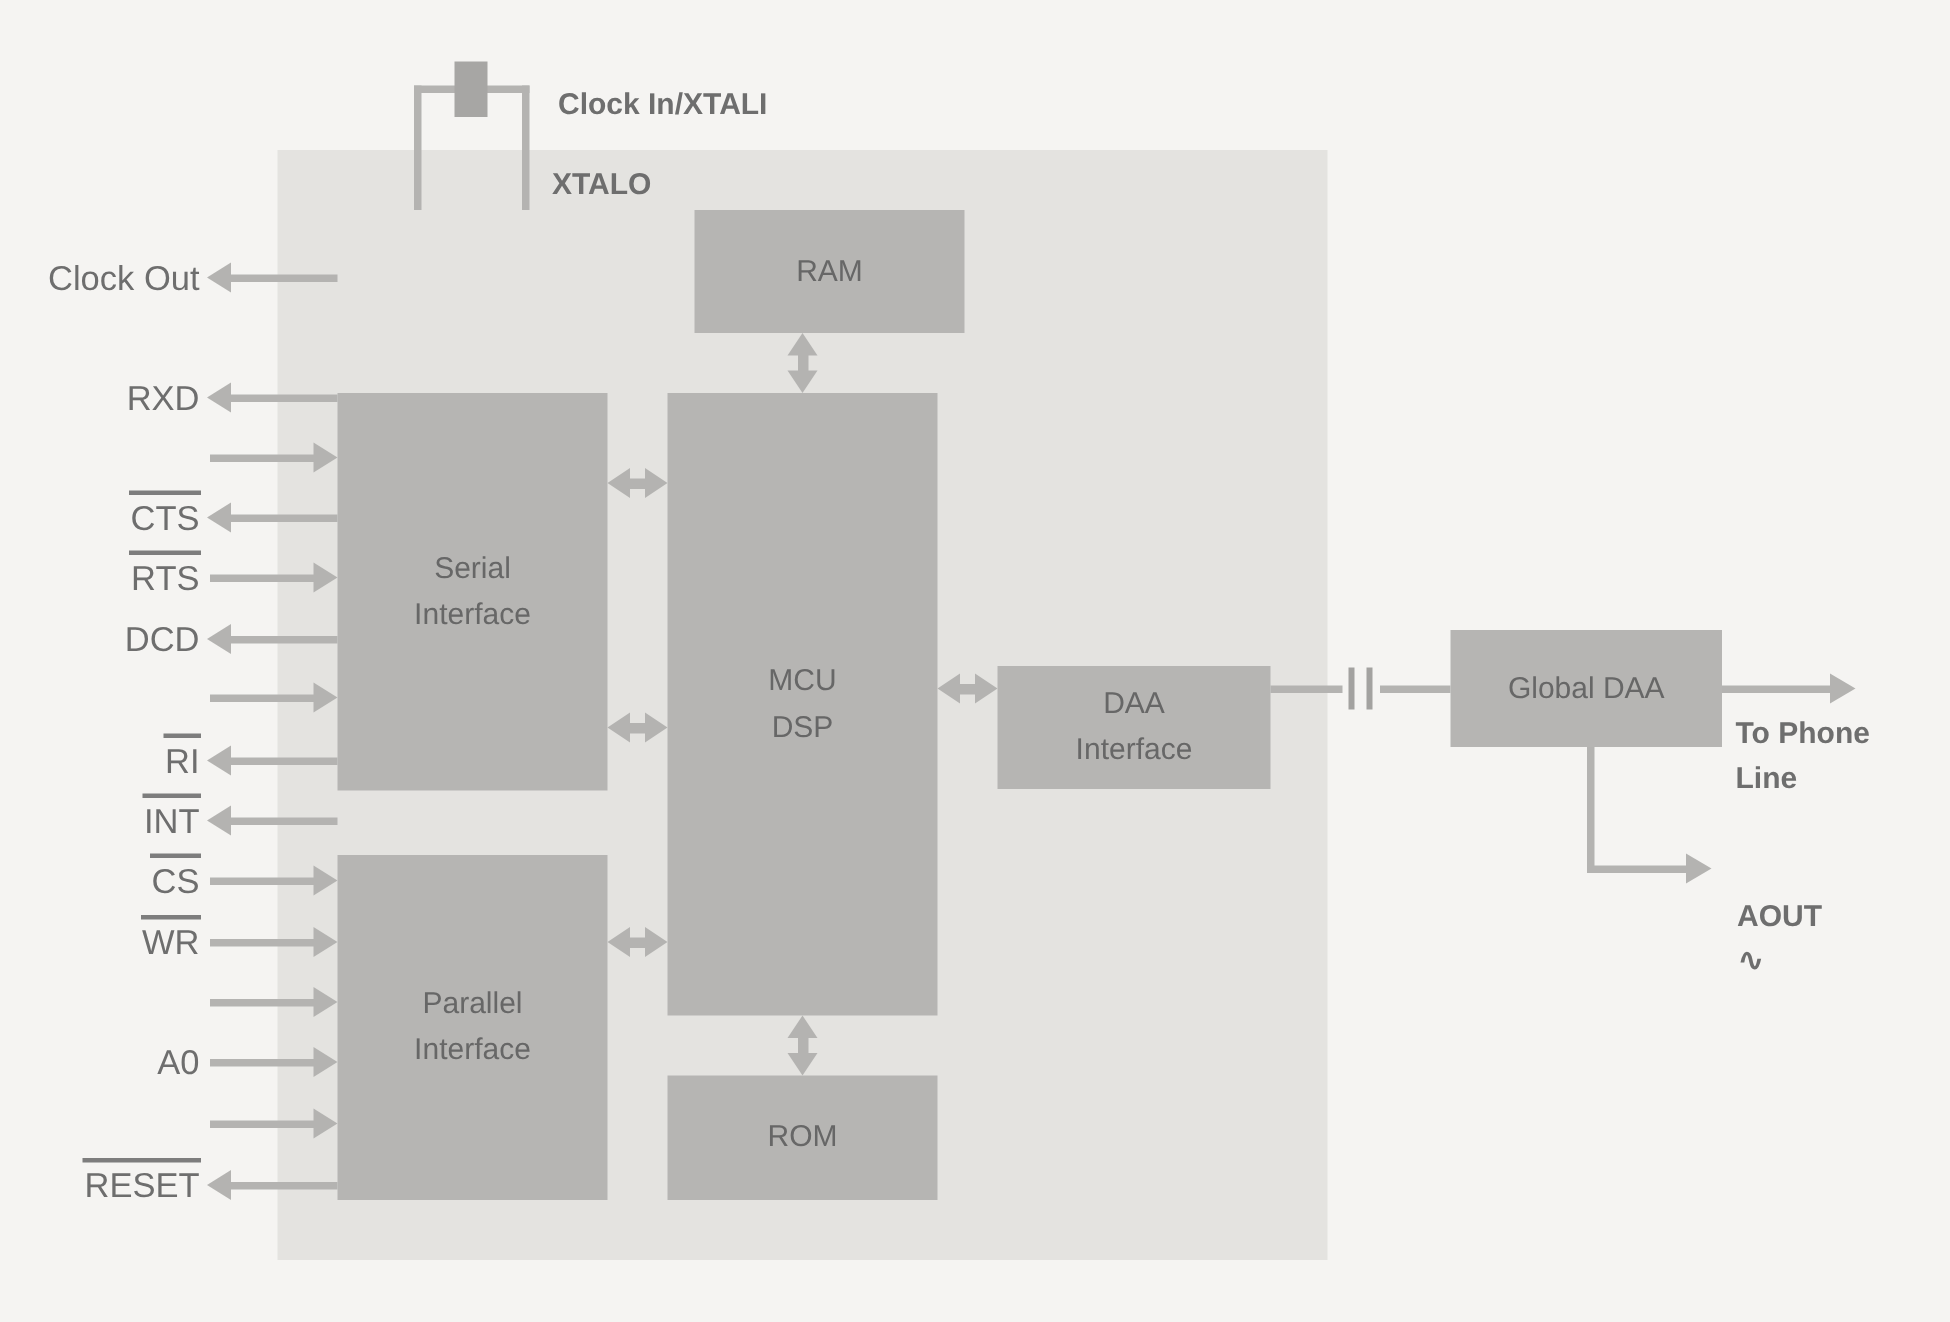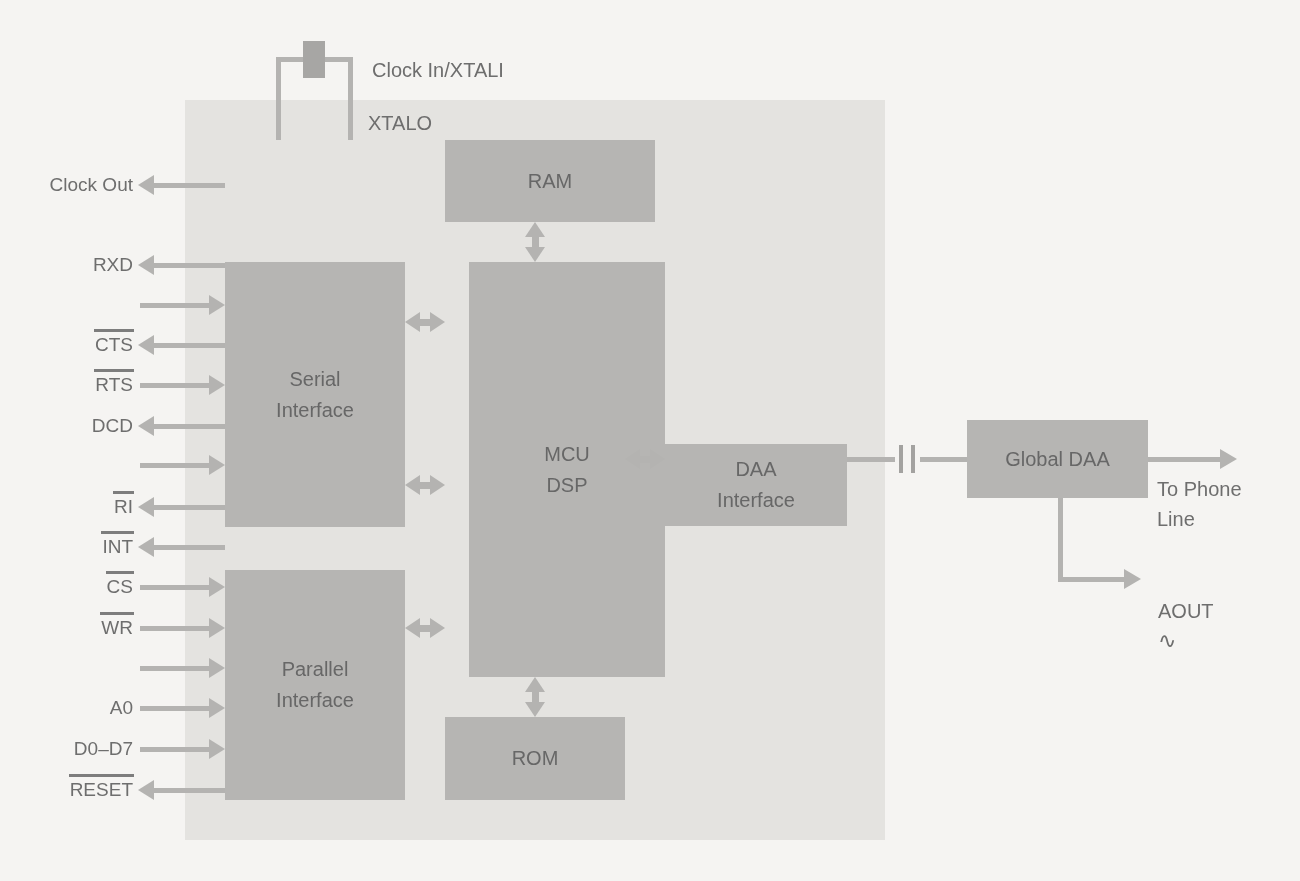--- a/index.html
+++ b/index.html
@@ -17,29 +17,29 @@
     overflow:hidden;
   }
   .chip{position:absolute;left:185px;top:100px;width:700px;height:740px;background:var(--chip);}
   .block{
     position:absolute;background:var(--blk);color:#676767;
     display:flex;align-items:center;justify-content:center;
     text-align:center;font-size:20px;line-height:31px;white-space:pre-line;
   }
   .lineh{position:absolute;height:5px;background:var(--line);}
   .linev{position:absolute;width:5px;background:var(--line);}
-  .flabel{position:absolute;font-size:20px;color:var(--txt);white-space:pre-line;line-height:30px;}
+  .flabel{position:absolute;font-size:20px;color:var(--txt);white-space:pre-line;line-height:30px;font-weight:bold;}
   .crystal{position:absolute;left:303px;top:41px;width:22px;height:37px;background:#a7a6a4;}
 
   
   .sig{position:absolute;left:0;width:260px;height:38px;}
   .sig .lbl{
     position:absolute;left:0;top:0;width:133px;height:38px;
     display:flex;align-items:center;justify-content:flex-end;
-    font-size:19px;color:var(--txt);
+    font-size:23px;color:var(--txt);
   }
   .sig .txt{position:relative;display:inline-block;}
   .sig.bar .txt::before{
     content:"";position:absolute;left:-1px;right:-1px;top:-5px;height:3px;background:var(--ov);
   }
   .sig .wire{position:absolute;top:17px;height:5px;background:var(--line);}
   .sig.out .wire{left:153px;width:72px;}
   .sig.in  .wire{left:140px;width:72px;}
   .sig .tri{position:absolute;top:9px;width:0;height:0;}
   .sig.out .tri{left:138px;border-top:10px solid transparent;border-bottom:10px solid transparent;border-right:16px solid var(--line);}
@@ -69,24 +69,24 @@
   <div class="chip"></div>
 
   <div class="linev" style="left:276px;top:57px;height:83px"></div>
   <div class="linev" style="left:348px;top:57px;height:83px"></div>
   <div class="lineh" style="left:276px;top:57px;width:30px"></div>
   <div class="lineh" style="left:323px;top:57px;width:30px"></div>
   <div class="crystal"></div>
   <div class="flabel" style="left:372px;top:55px">Clock In/XTALI</div>
   <div class="flabel" style="left:368px;top:108px">XTALO</div>
 
-  <div class="block" style="left:445px;top:140px;width:210px;height:82px">RAM</div>
+  <div class="block" style="left:463px;top:140px;width:180px;height:82px">RAM</div>
   <div class="block" style="left:225px;top:262px;width:180px;height:265px">Serial
 Interface</div>
-  <div class="block" style="left:469px;top:262px;width:196px;height:415px">MCU
+  <div class="block" style="left:445px;top:262px;width:180px;height:415px">MCU
 DSP</div>
   <div class="block" style="left:225px;top:570px;width:180px;height:230px">Parallel
 Interface</div>
   <div class="block" style="left:445px;top:717px;width:180px;height:83px">ROM</div>
   <div class="block" style="left:665px;top:444px;width:182px;height:82px">DAA
 Interface</div>
   <div class="block" style="left:967px;top:420px;width:181px;height:78px">Global DAA</div>
 
   <div class="sig out" style="top:166px">
     <span class="lbl">
@@ -165,23 +165,20 @@
     <span class="tri"></span>
   </div>
   <div class="sig in" style="top:689px">
     <span class="lbl">
         <span class="txt">A0</span>
       </span>
     <span class="wire"></span>
     <span class="tri"></span>
   </div>
   <div class="sig in" style="top:730px">
-    <span class="lbl">
-        <span class="txt">D0–D7</span>
-      </span>
     <span class="wire"></span>
     <span class="tri"></span>
   </div>
   <div class="sig out bar" style="top:771px">
     <span class="lbl">
         <span class="txt">RESET</span>
       </span>
     <span class="wire"></span>
     <span class="tri"></span>
   </div>

